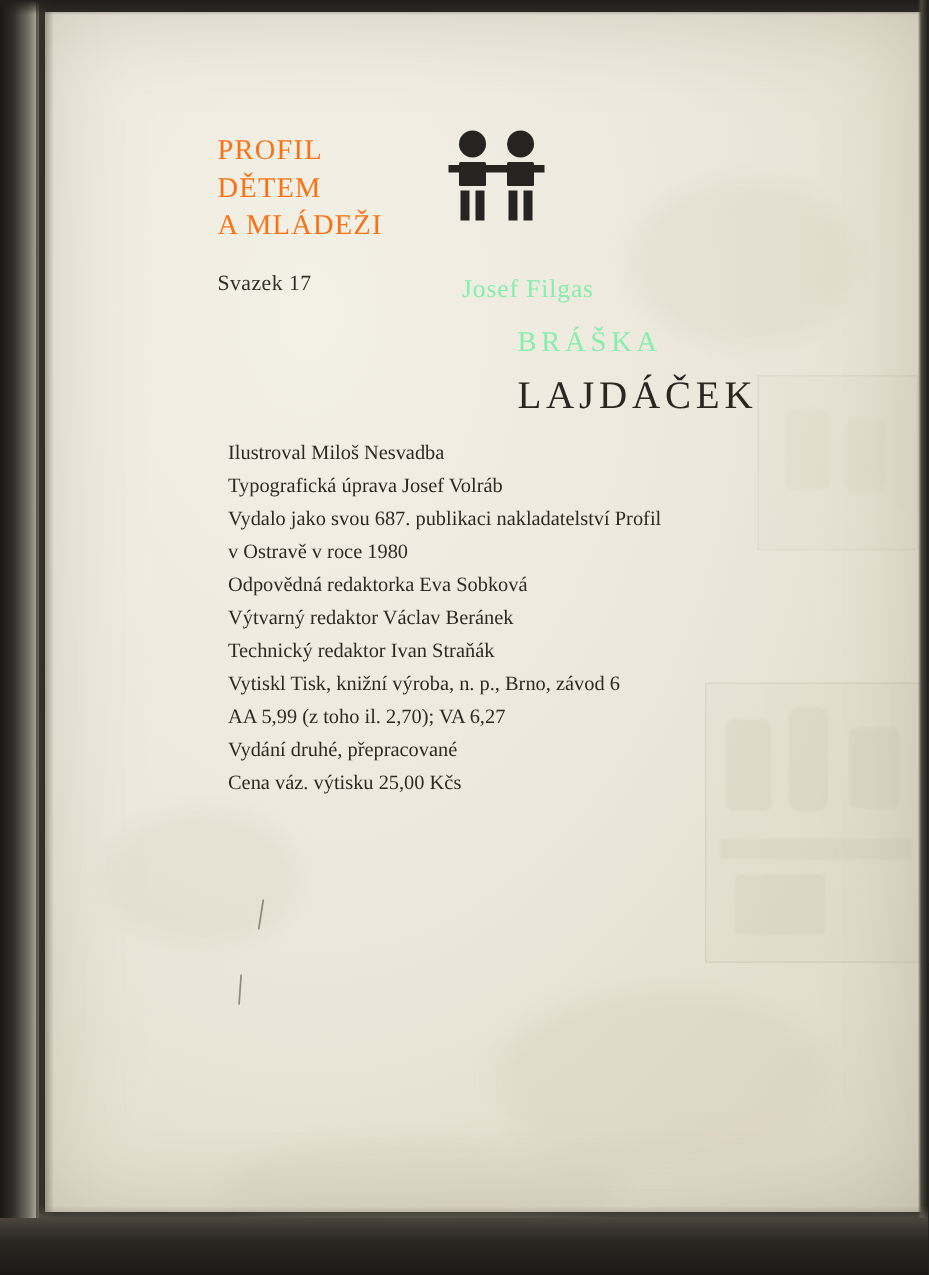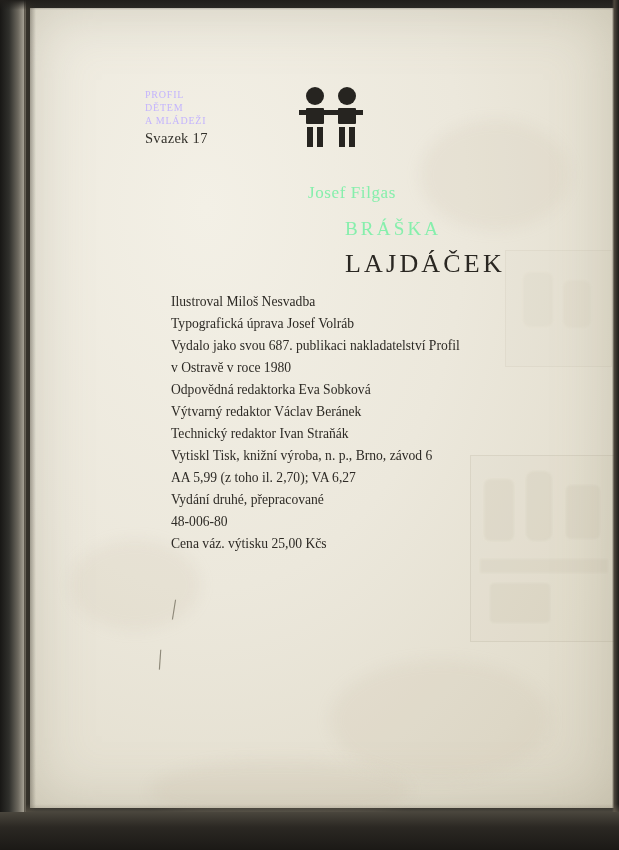--- a/index.html
+++ b/index.html
@@ -129,29 +129,29 @@
   }
 
   
   .series {
     position: absolute;
     left: 115px; top: 80px;
     width: 150px;
     line-height: 1.32;
   }
   .series .line {
-    font-size: 10px;
+    font-size: 19px;
     letter-spacing: 0.8px;
-    color: #c4b5fd;
+    color: #f97316;
     white-space: nowrap;
   }
   .series .vol {
     font-size: 14.5px;
     letter-spacing: 0.3px;
-    margin-top: 1px;
+    margin-top: 17px;
     color: #32302a;
   }
 
   
   .logo {
     position: absolute;
     left: 268px; top: 78px;
     width: 66px; height: 62px;
   }
 
@@ -182,21 +182,20 @@
   .colophon {
     position: absolute;
     left: 122px; top: 283px;
     width: 400px;
   }
   .colophon .cline {
     font-size: 13.6px;
     line-height: 1.62;
     color: #2d2a25;
     white-space: nowrap;
-    margin-left: 19px;
   }
 </style>
 </head>
 <body>
 
 <div class="scan">
 
   <div class="paper"></div>
 
   <div class="blotch" style="left:70px;  top:540px; width:130px; height:90px;"></div>
@@ -259,21 +258,20 @@
       <div class="cline">Ilustroval Miloš Nesvadba</div>
       <div class="cline">Typografická úprava Josef Volráb</div>
       <div class="cline">Vydalo jako svou 687. publikaci nakladatelství Profil</div>
       <div class="cline">v Ostravě v roce 1980</div>
       <div class="cline">Odpovědná redaktorka Eva Sobková</div>
       <div class="cline">Výtvarný redaktor Václav Beránek</div>
       <div class="cline">Technický redaktor Ivan Straňák</div>
       <div class="cline">Vytiskl Tisk, knižní výroba, n. p., Brno, závod 6</div>
       <div class="cline">AA 5,99 (z toho il. 2,70); VA 6,27</div>
       <div class="cline">Vydání druhé, přepracované</div>
-      <div class="cline">48-006-80</div>
       <div class="cline">Cena váz. výtisku 25,00 Kčs</div>
     </div>
 
   </div>
 
   <div class="gutter"></div>
   <div class="gutter-edge"></div>
   <div class="top-strip"></div>
   <div class="right-strip"></div>
   <div class="bottom-edge"></div>

